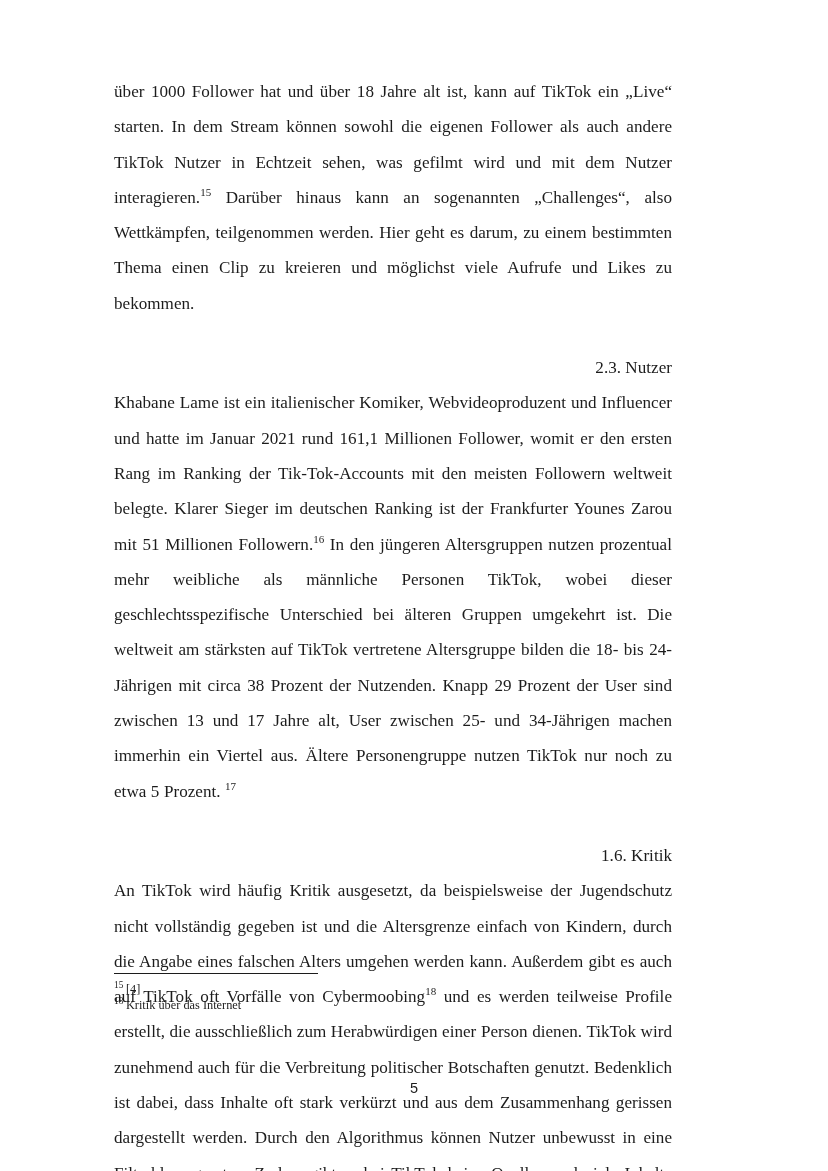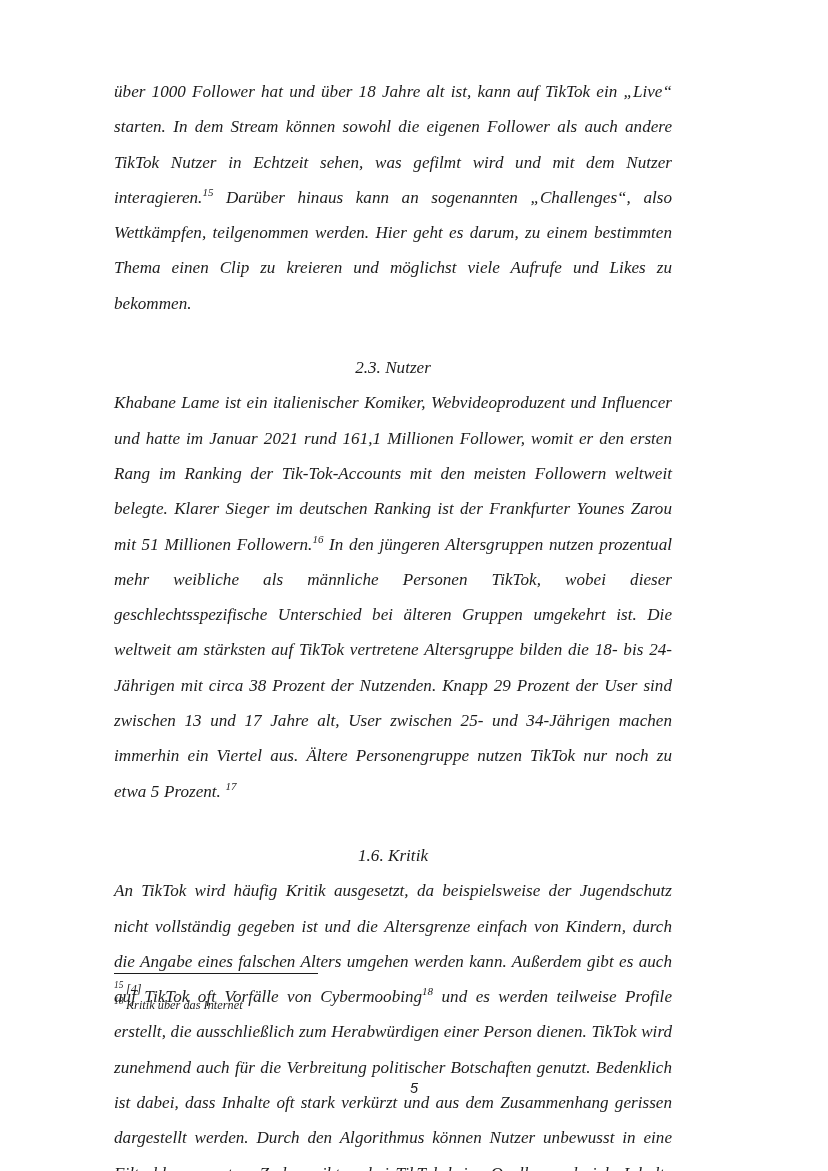--- a/index.html
+++ b/index.html
@@ -15,21 +15,20 @@
     color: #1c1c1c;
     overflow: hidden;
   }
 
   .page {
     position: absolute;
     left: 0; top: 0;
     width: 828px;
     height: 924px;
     background: #ffffff;
-    font-style: italic;
   }
 
   .content {
     position: absolute;
     left: 114px;
     top: 74px;
     width: 558px;
   }
 
   p.body-par {
@@ -40,21 +39,21 @@
     text-justify: inter-word;
     letter-spacing: 0.02px;
     word-spacing: 0.2px;
   }
 
   h2.section-heading {
     margin: 0;
     font-size: 17.1px;
     line-height: 35.3px;
     font-weight: normal;
-    text-align: center;
+    text-align: right;
     letter-spacing: 0.02px;
   }
 
   .gap-before-heading { height: 29px; }
   .gap-before-heading-2 { height: 29px; }
 
   sup.fn-ref {
     font-size: 11px;
     vertical-align: super;
     line-height: 0;

